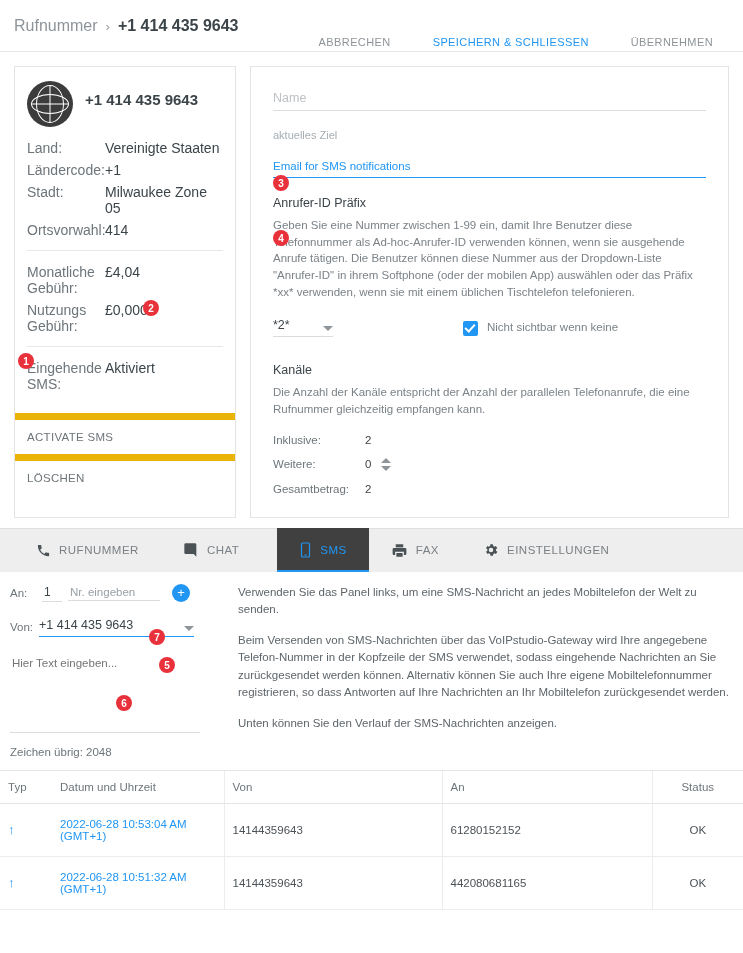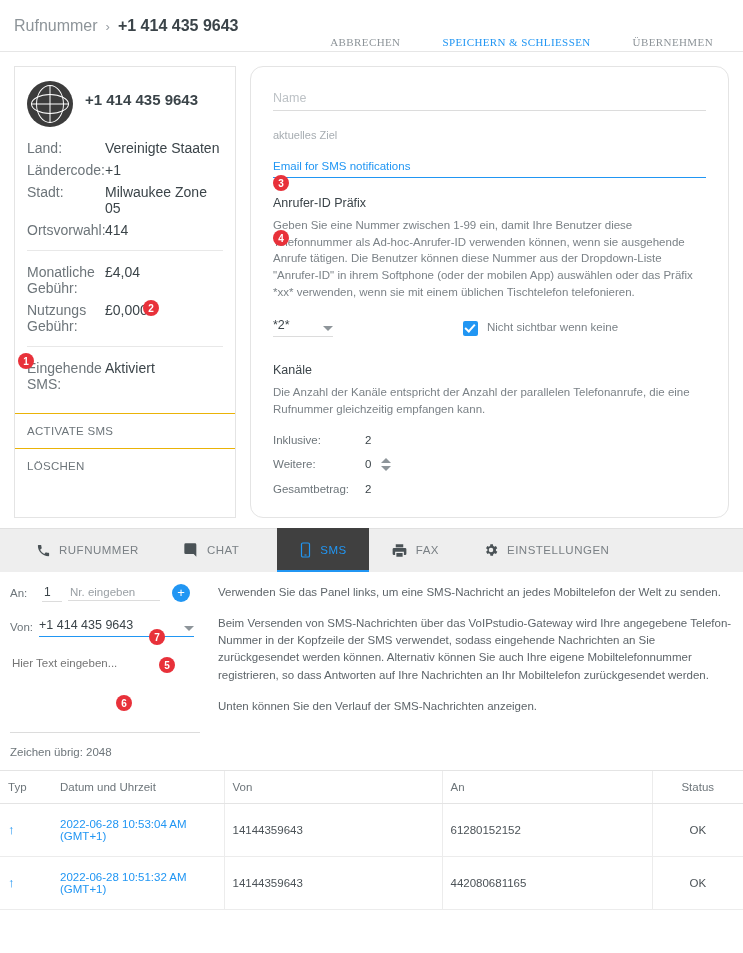--- a/index.html
+++ b/index.html
@@ -20,32 +20,32 @@
     display: flex;
     align-items: center;
     padding: 0 14px;
     border-bottom: 1px solid #e6e6e6;
   }
   .bc { display:flex; align-items:baseline; gap:8px; }
   .bc-root { font-size: 16px; color: #8d9499; }
   .bc-sep { font-size: 13px; color:#9aa0a5; }
   .bc-cur { font-size: 16px; color: #3b4449; font-weight: bold; }
   .hdr-actions { margin-left:auto; display:flex; align-items:center; gap:30px; padding-right:10px;}
-  .hdr-btn { font-size: 11px; letter-spacing:.4px; color:#8d9499; background:none; border:none; cursor:pointer; font-family:Liberation Serif, serif;margin-top:32px;}
+  .hdr-btn { font-size: 11px; letter-spacing:.4px; color:#8d9499; background:none; border:none; cursor:pointer; font-family:Liberation Sans, sans-serif;margin-top:32px;}
   .hdr-btn.primary { color:#2196f3; }
 
   
   .top-body { display:flex; padding: 14px 14px 10px 14px; gap: 14px; }
 
   .card {
     border: 1px solid #e4e4e4;
     background: #fff;
   }
   .left-card { width: 222px; position:relative; }
-  .right-card { flex: 1; position: relative; border-radius: 13px; }
+  .right-card { flex: 1; position: relative; }
 
   
   .lc-head { display:flex; gap:12px; padding: 14px 12px 6px 12px; align-items:flex-start; }
   .globe {
     width: 46px; height: 46px; border-radius: 50%;
     background: #3c3c3c;
     position: relative; flex:none;
     overflow:hidden;
   }
   .globe:before {
@@ -56,21 +56,21 @@
   }
   .globe .ring { position:absolute; left:9px; top:4px; width:28px; height:38px; border:1px solid #fff; border-radius:50%; }
   .globe .ring2 { position:absolute; left:4px; top:13px; width:38px; height:20px; border:1px solid #fff; border-radius:50%; }
   .lc-number { font-size: 15px; color:#3b4449; font-weight:bold; padding-top:10px;}
   .lc-rows { padding: 4px 12px 0 12px; }
   .lc-row { display:flex; font-size:14px; color:#6d757a; padding: 3px 0; }
   .lc-row .k { width: 78px; flex:none; }
   .lc-row .v { color:#3b4449; }
   .lc-sep { height:1px; background:#e8e8e8; margin: 9px 12px 6px 12px; }
   .lc-action { padding: 11px 12px; font-size: 11.5px; color:#6d757a; letter-spacing:.3px; cursor:pointer;}
-  .lc-action.sep-top { border-top:1px solid #eab308; }
+  .lc-action.sep-top { border-top:7px solid #eab308; }
 
   
   .rc { padding: 22px 22px 16px 22px; }
   .field { margin-bottom: 18px; position:relative; }
   .f-label { font-size: 11px; color:#a7adb2; margin-bottom: 4px; }
   .f-input {
     width: 100%;
     border:none; border-bottom:1px solid #dcdcdc;
     padding: 2px 0 5px 0;
     font-size: 12.5px; color:#3b4449;
@@ -120,21 +120,21 @@
     display:flex; align-items:center; gap:8px;
     padding: 0 22px; height:44px;
     font-size:11.5px; letter-spacing:.5px; color:#7a8085;
     cursor:pointer; position:relative;
   }
   .tab.active { color:#2196f3; background:#404040;margin-left:16px; }
   .tab.active:after { content:""; position:absolute; left:0; right:0; bottom:0; height:2px; background:#2196f3; }
   .tab svg { display:block; }
 
   
-  .sms { display:flex; padding: 12px 10px 0 10px; }
+  .sms { display:flex; padding: 12px 10px 0 10px; gap: 20px; }
   .sms-left { width: 200px; flex:none; position:relative; }
   .sms-right { flex:1; padding-left: 8px; }
   .an-row { display:flex; align-items:center; gap:6px; font-size:11.5px; color:#6d757a;}
   .an-row .lbl { width:26px; }
   .an-count { width:20px; border:none; border-bottom:1px solid #dcdcdc; font-size:12px; color:#3b4449; font-family:inherit; outline:none; padding-bottom:2px;}
   .an-input { width:92px; border:none; border-bottom:1px solid #dcdcdc; font-size:11.5px; color:#3b4449; font-family:inherit; outline:none; padding-bottom:2px;}
   .an-input::placeholder { color:#9aa0a5; }
   .plus-btn { width:18px;height:18px;border-radius:50%;background:#2196f3;color:#fff;display:flex;align-items:center;justify-content:center;font-size:13px;line-height:1;cursor:pointer; margin-left:6px;}
   .von-row { display:flex; align-items:flex-end; gap:6px; margin-top:16px; font-size:11.5px; color:#6d757a;}
   .von-sel { position:relative; width:155px; border-bottom:1px solid #2196f3; padding-bottom:4px; font-size:12.5px; color:#3b4449;}

